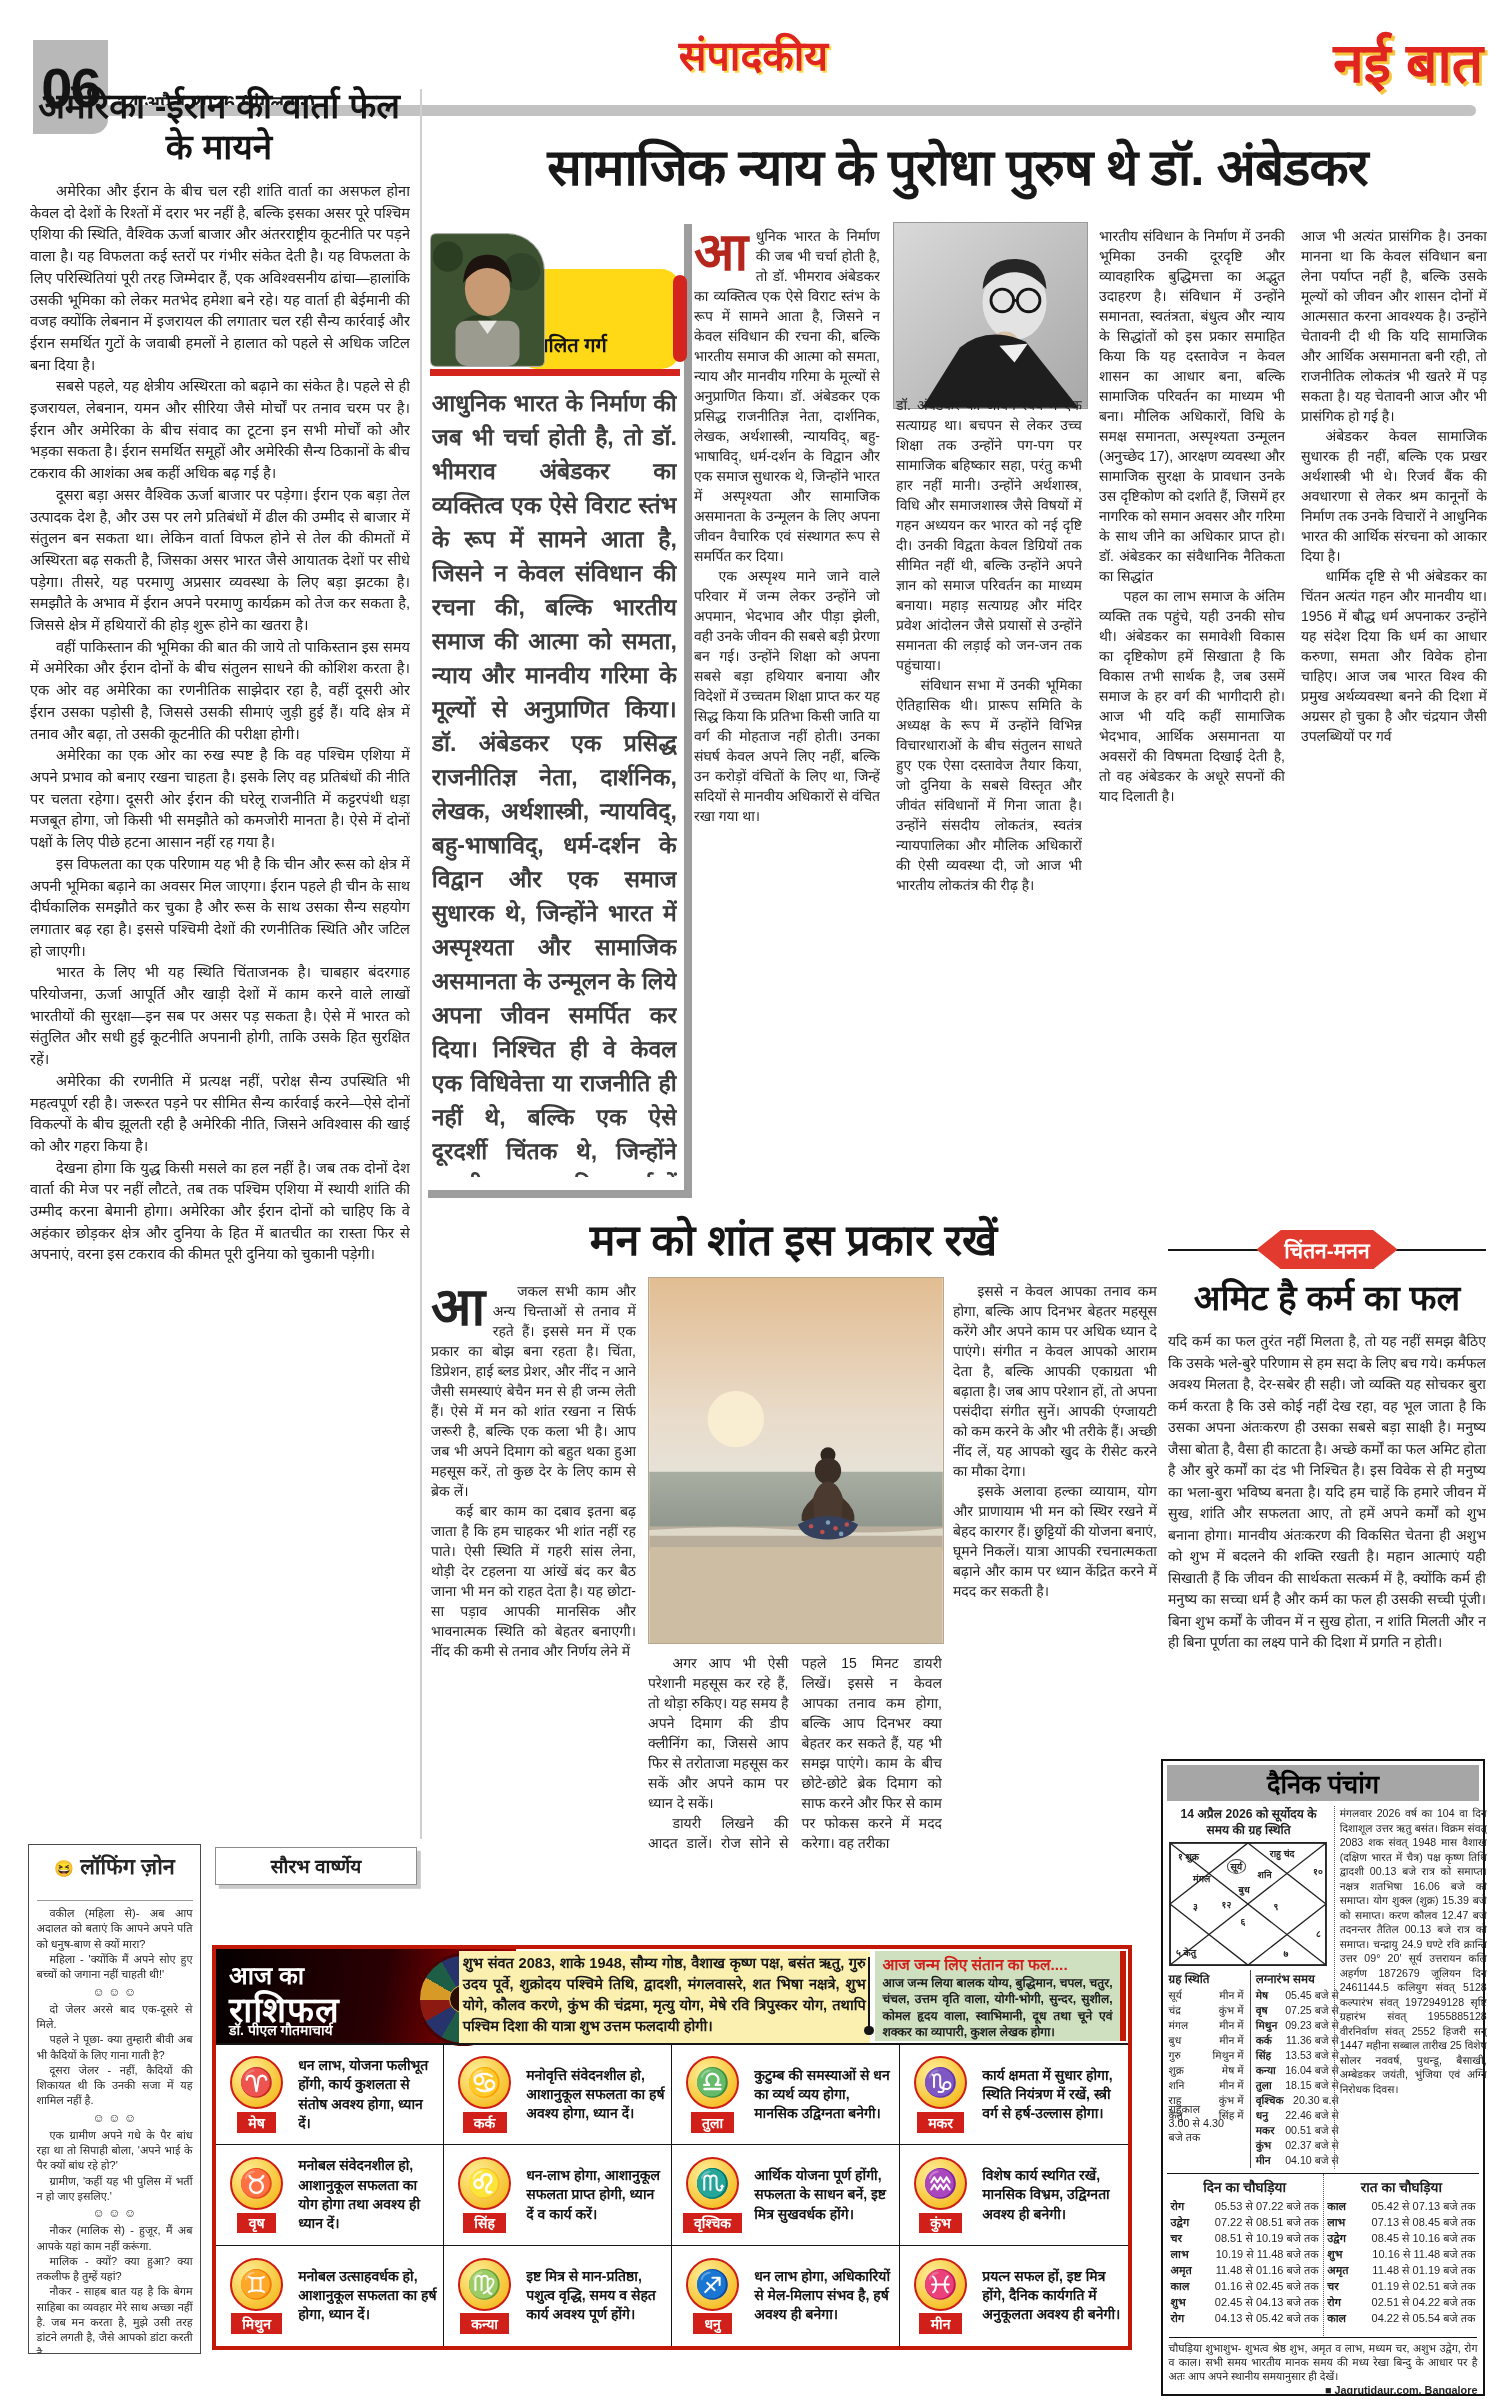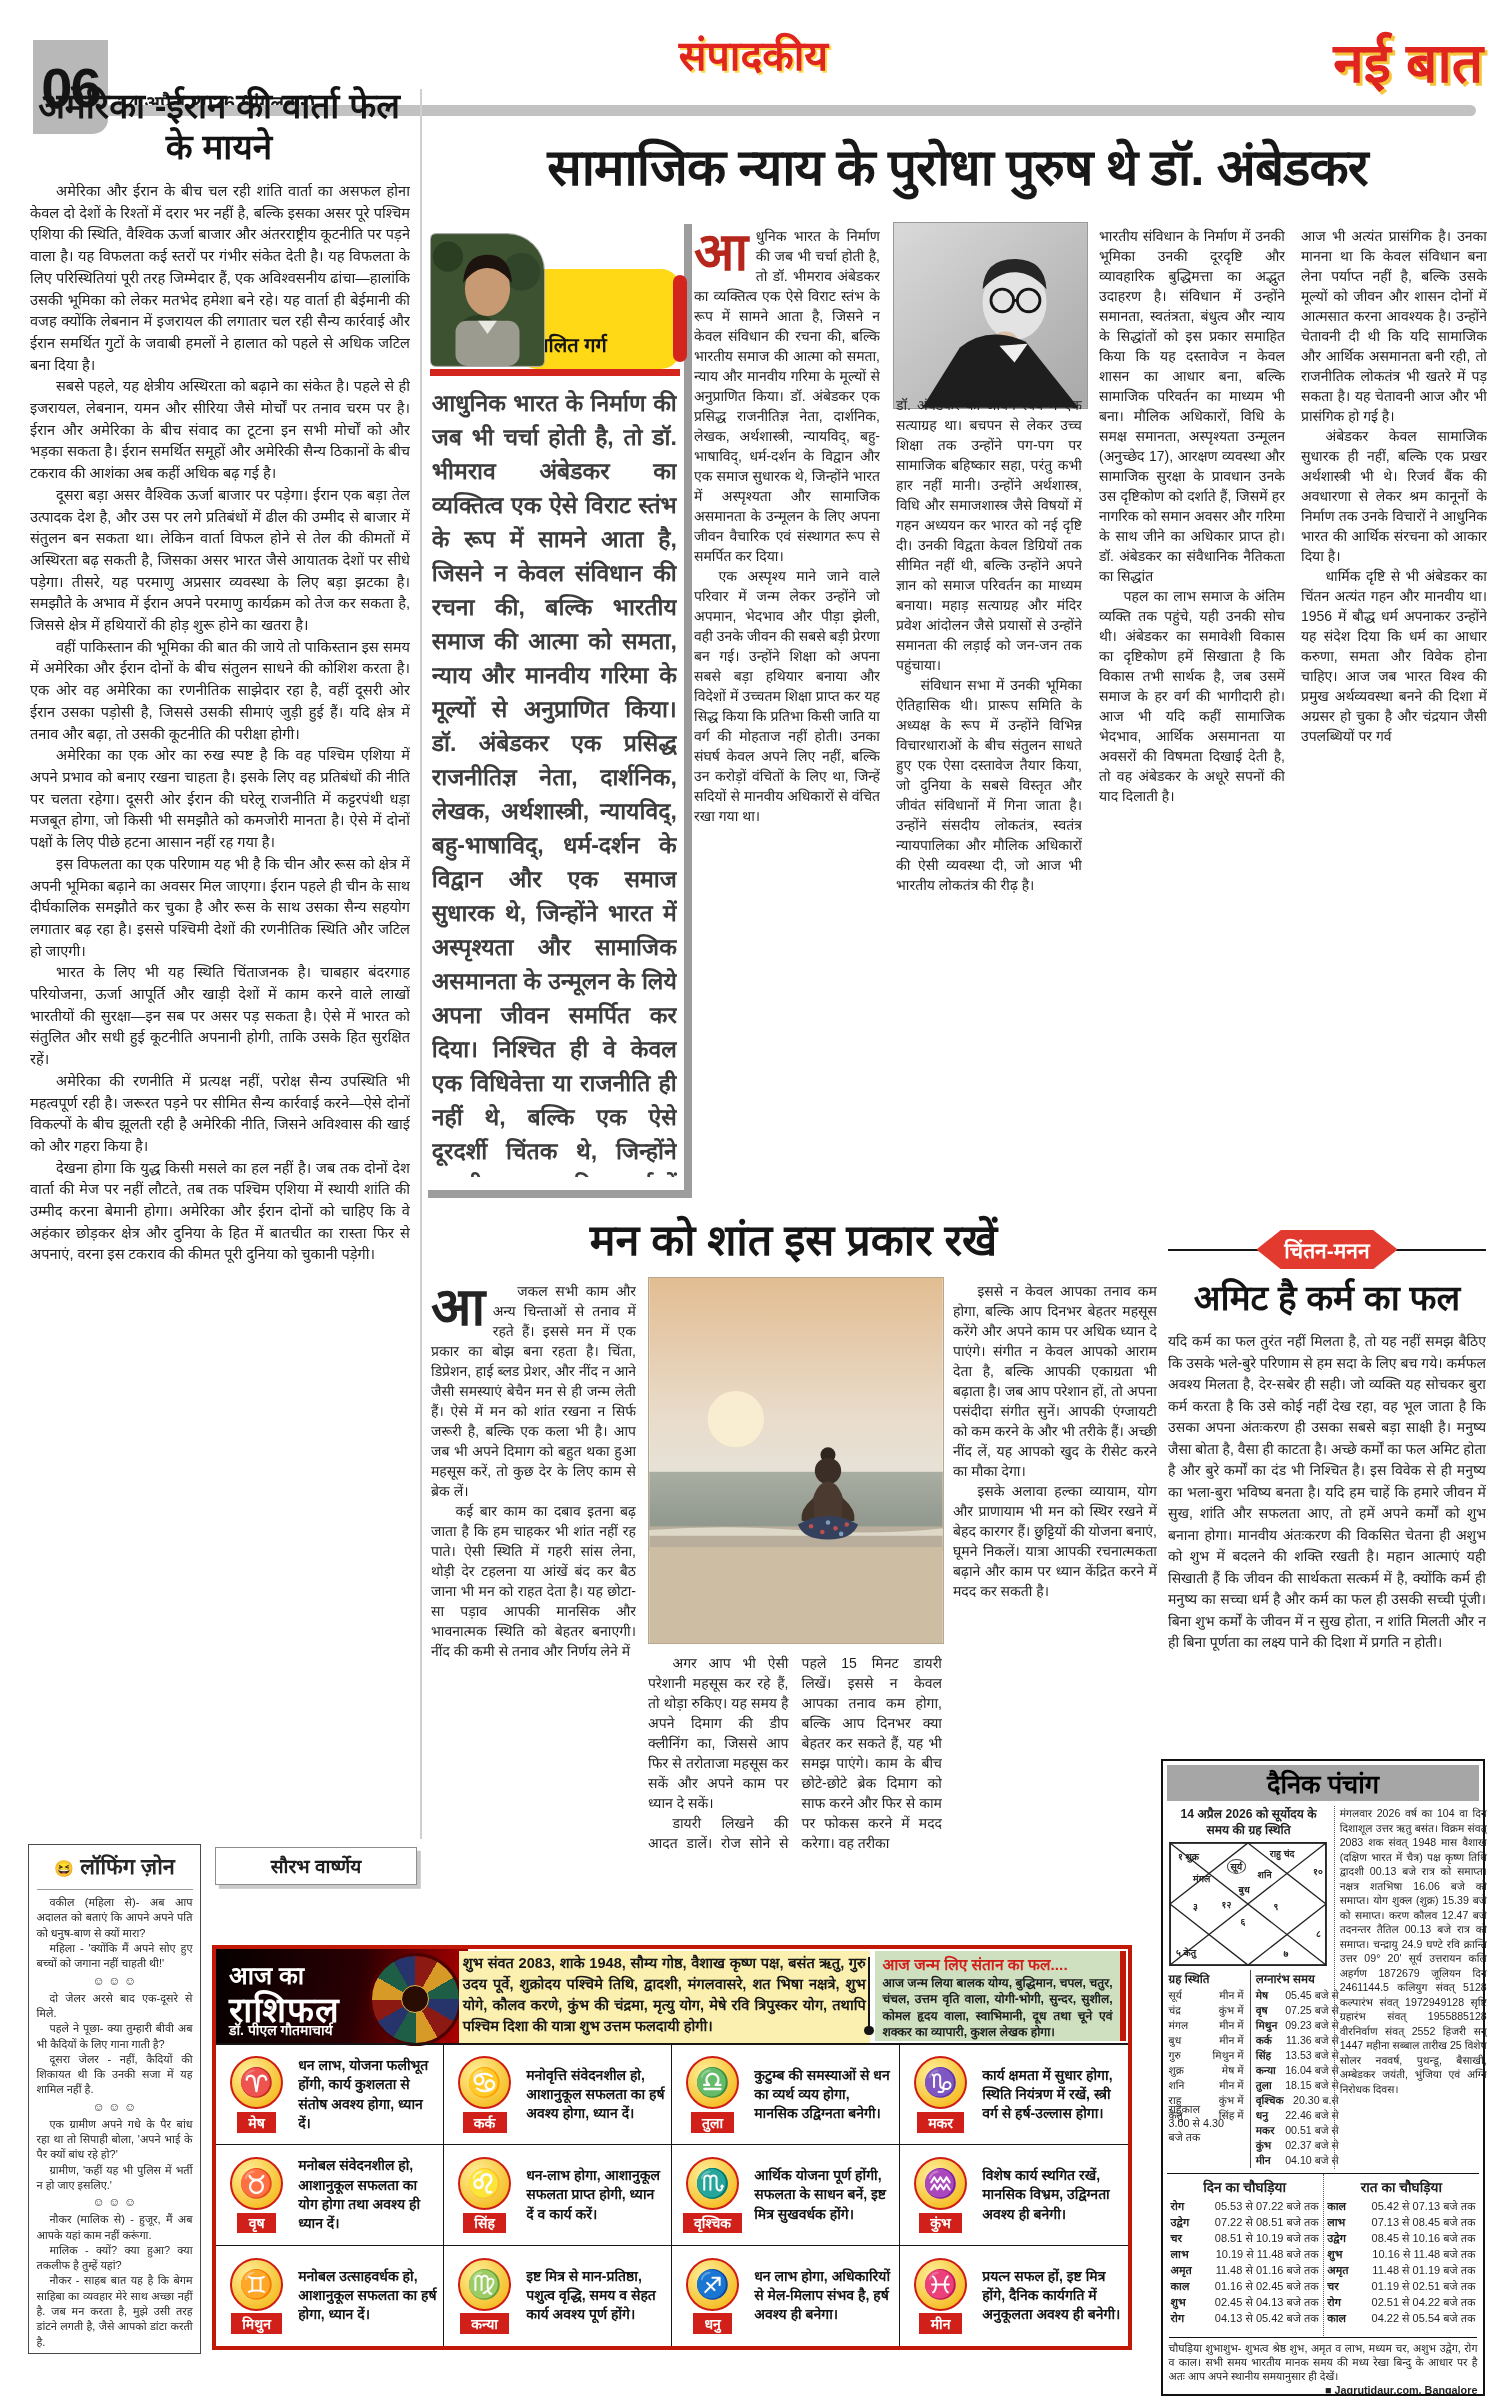--- a/index.html
+++ b/index.html
@@ -105,30 +105,30 @@
   .chogh-title{text-align:center;font-size:13.7px;font-weight:900;margin:0.9px 0 1.9px;}
   .chogh .trow{font-size:11px;line-height:16px;}
   .pan-footer{position:absolute;left:5.6px;top:576px;right:5.6px;border-top:1.9px solid #111;padding-top:2.8px;}
   .pan-footer p{font-size:10.7px;line-height:14.3px;text-align:justify;}
   .pan-source{font-weight:800;text-align:right;font-size:10.8px;}
 
   
   .laugh-box{left:28px;top:1844px;width:173px;height:510px;border:1.9px solid #4a4a4a;box-sizing:border-box;
              padding:5.6px 7.5px;overflow:hidden;}
   .laugh-title{font-size:21.7px;font-weight:900;text-align:center;border-bottom:0.9px solid #999;
-               padding-bottom:9px;margin-bottom:5.6px;color:#262626;}
+               padding-bottom:20px;margin-bottom:5.6px;color:#262626;}
   .laugh-title .lt-icon{font-size:16px;}
   .laugh-box p{font-size:11px;line-height:15.3px;text-align:justify;text-indent:13px;}
   .smilies{text-align:center;font-size:12.2px;line-height:19px;color:#333;}
 
   
   .rashifal{left:212px;top:1945px;width:920px;height:405px;border:4.7px solid #c21807;box-sizing:border-box;
             background:#fff;}
   .rh-black{position:absolute;left:0;top:0;width:252px;height:94px;
-            background:linear-gradient(100deg,#050000 0%,#2a0003 55%,#b80000 100%);color:#fff;}
+            background:linear-gradient(100deg,#050000 0%,#2a0003 55%,#b80000 100%);color:#fff;padding-left:48px;}
   .rh-l1{position:absolute;left:13px;top:9.4px;font-size:24.5px;font-weight:800;}
   .rh-l2{position:absolute;left:13px;top:36px;font-size:35px;font-weight:900;letter-spacing:0.9px;}
   .rh-astro{position:absolute;left:13px;bottom:3.8px;font-size:14px;font-weight:700;}
   .wheel{position:absolute;right:5.6px;top:3.8px;width:87px;height:87px;border-radius:50%;
          border:3.8px solid #4d0000;background:repeating-conic-gradient(#8c1a12 0 30deg,#d89a27 30deg 60deg,#1e5e46 60deg 90deg,#27346b 90deg 120deg);}
   .wheel:after{content:"";position:absolute;left:29px;top:29px;width:28px;height:28px;border-radius:50%;
                background:#2a0d02;border:1.9px solid #e0b54a;box-sizing:border-box;}
   .rh-sub{position:absolute;left:243px;top:1.9px;width:403px;height:89px;overflow:hidden;background:#fbf0b0;
           font-size:14.6px;line-height:21px;font-weight:800;color:#171717;padding:1.9px 3.8px;text-align:justify;}
   .rh-subdiv{position:absolute;left:652px;top:7.5px;width:1.9px;height:77px;background:#151515;}

